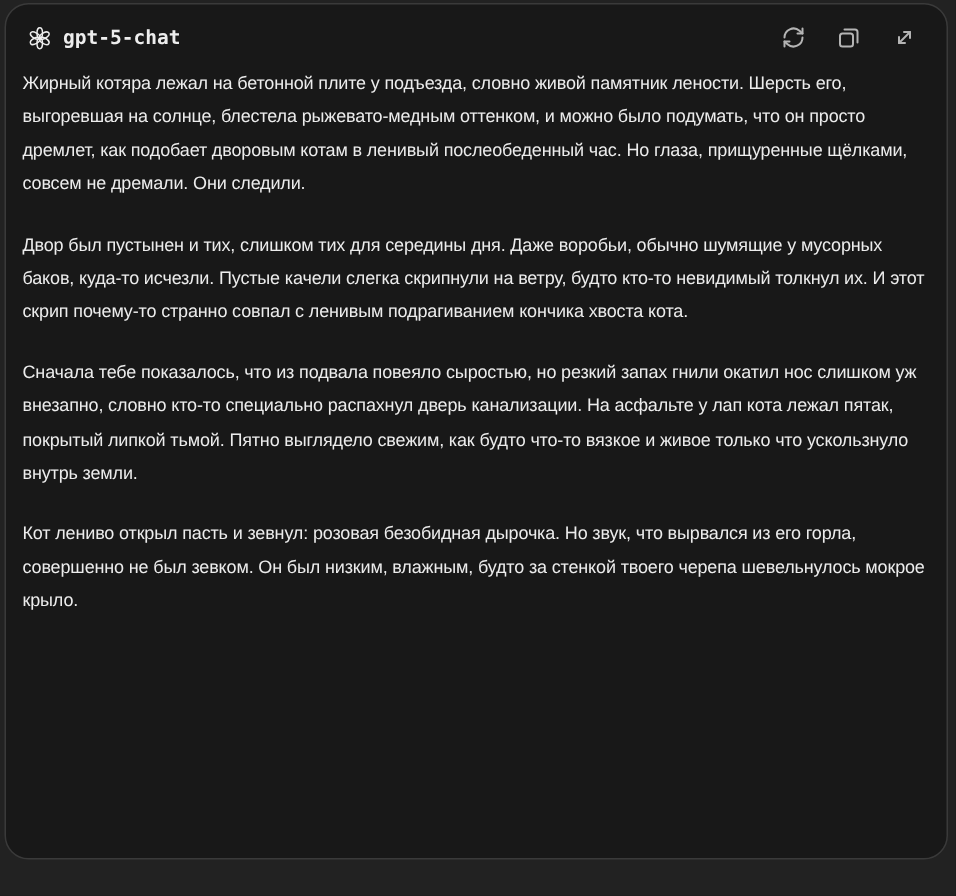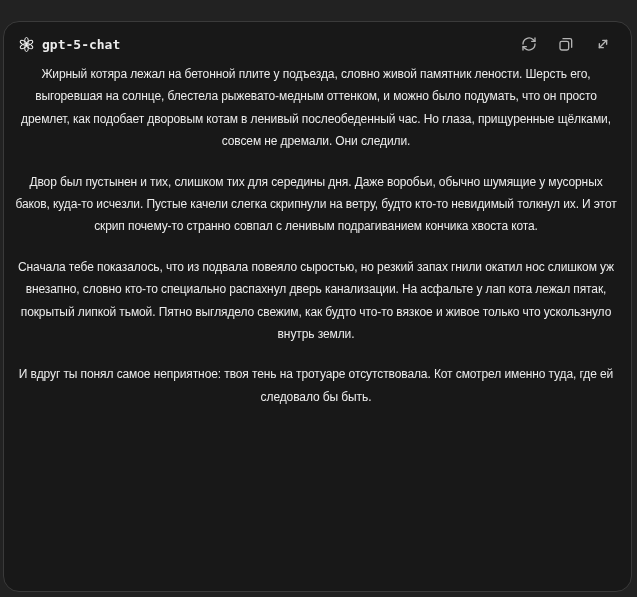--- a/index.html
+++ b/index.html
@@ -7,29 +7,28 @@
     padding: 0;
     width: 637px;
     height: 597px;
     background: #222222;
     font-family: "Liberation Sans", sans-serif;
     overflow: hidden;
   }
   .card {
     position: absolute;
     left: 3px;
-    top: 21px;
+    top: 2px;
     width: 629px;
     height: 571px;
     box-sizing: border-box;
     background: #181818;
     border: 1px solid #3a3a3a;
     border-radius: 16px;
     overflow: hidden;
-    text-align: center;
   }
   .card-header {
     display: flex;
     align-items: center;
     padding: 9px 16px 0 14px;
     height: 26px;
   }
   .logo-icon {
     width: 17px;
     height: 17px;
@@ -129,16 +128,16 @@
           </svg>
         </span>
       </button>
     </div>
   </div>
 
   <div class="card-body">
     <p>Жирный котяра лежал на бетонной плите у подъезда, словно живой памятник лености. Шерсть его, выгоревшая на солнце, блестела рыжевато-медным оттенком, и можно было подумать, что он просто дремлет, как подобает дворовым котам в ленивый послеобеденный час. Но глаза, прищуренные щёлками, совсем не дремали. Они следили.</p>
     <p>Двор был пустынен и тих, слишком тих для середины дня. Даже воробьи, обычно шумящие у мусорных баков, куда-то исчезли. Пустые качели слегка скрипнули на ветру, будто кто-то невидимый толкнул их. И этот скрип почему-то странно совпал с ленивым подрагиванием кончика хвоста кота.</p>
     <p>Сначала тебе показалось, что из подвала повеяло сыростью, но резкий запах гнили окатил нос слишком уж внезапно, словно кто-то специально распахнул дверь канализации. На асфальте у лап кота лежал пятак, покрытый липкой тьмой. Пятно выглядело свежим, как будто что-то вязкое и живое только что ускользнуло внутрь земли.</p>
-    <p>И вдруг ты понял самое неприятное: твоя тень на тротуаре отсутствовала. Кот смотрел именно туда, где ей следовало бы быть.</p>
+    <p>Кот лениво открыл пасть и зевнул: розовая безобидная дырочка. Но звук, что вырвался из его горла, совершенно не был зевком. Он был низким, влажным, будто за стенкой твоего черепа шевельнулось мокрое крыло.</p>
   </div>
 
 </div>
 
 </body></html>

